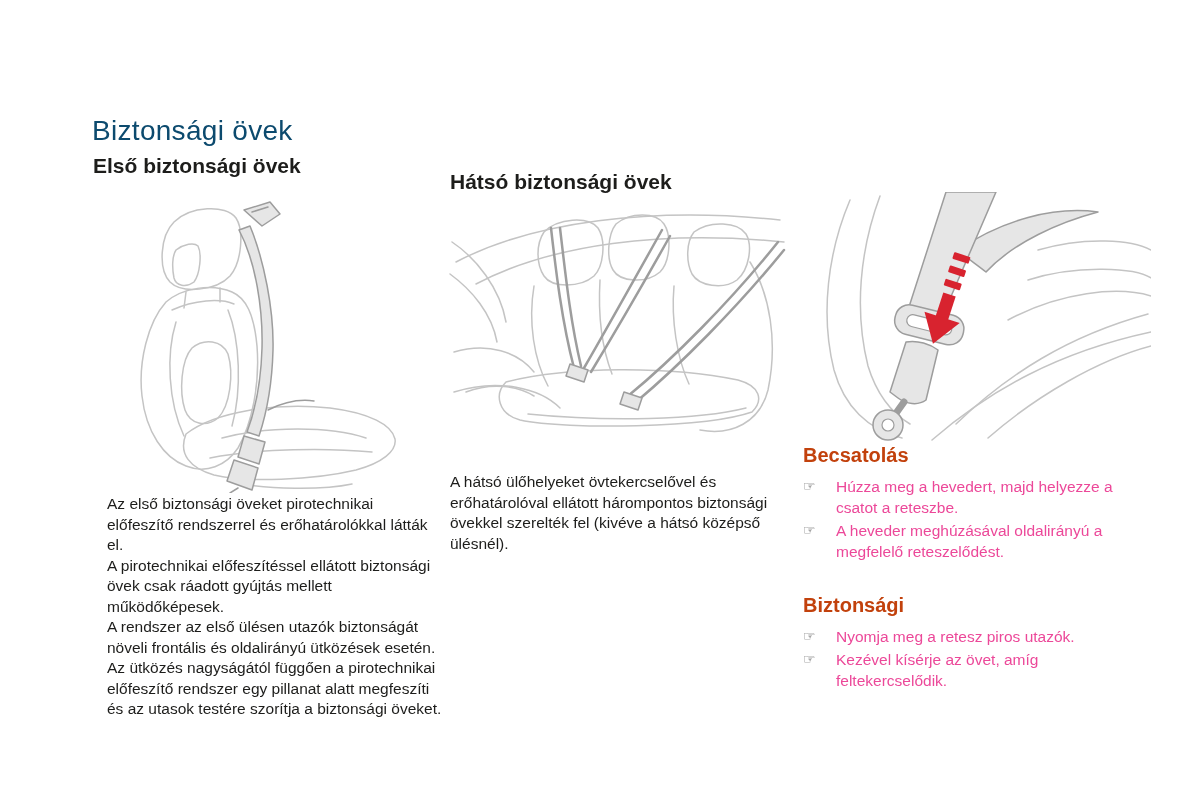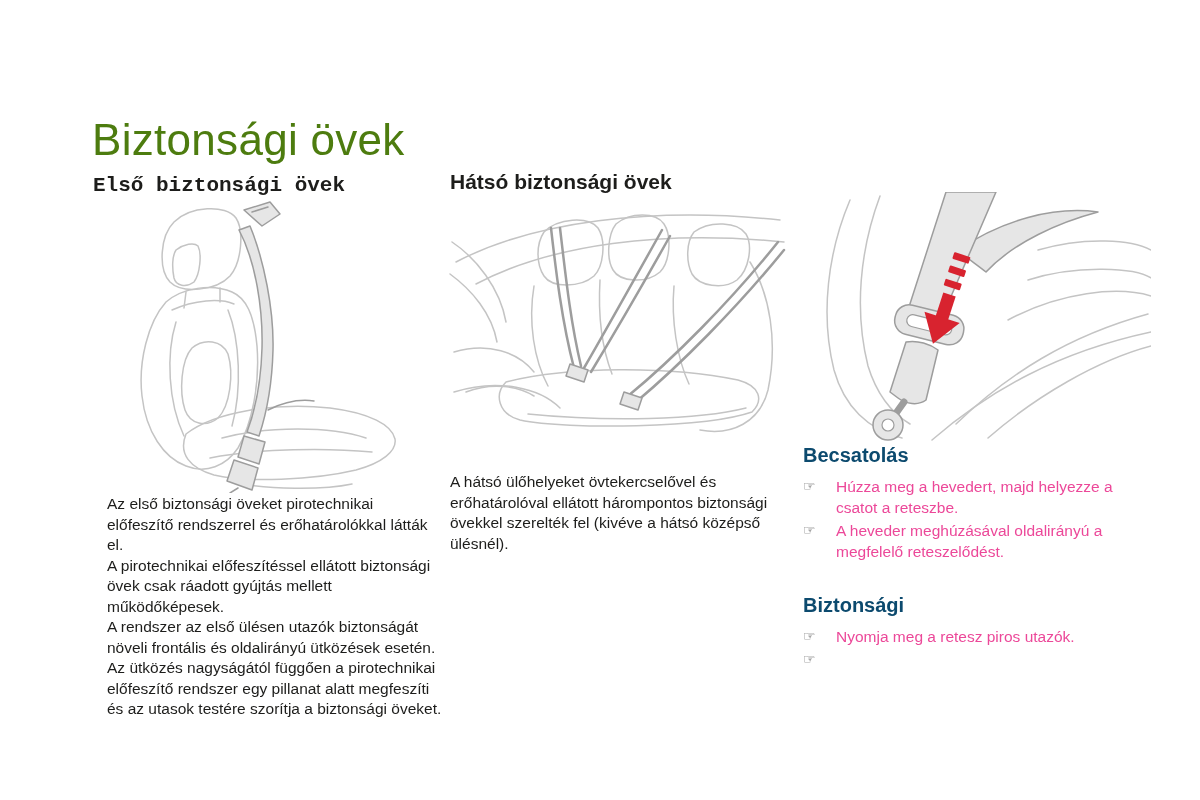--- a/index.html
+++ b/index.html
@@ -2,27 +2,27 @@
 <html lang="hu" style="--title-gray: #8a8a8a; --text-dark: #1d1d1b; --line-gray: #c4c4c4; --belt-gray: #9d9d9d; --arrow-red: #d8232f;"><head>
 <meta charset="utf-8">
 <style>
   html,body{margin:0;padding:0;background:#ffffff;}
   .page{
     position:relative;width:1200px;height:800px;background:#ffffff;overflow:hidden;
     font-family:"Liberation Sans","DejaVu Sans",sans-serif;color:#1d1d1b;
   }
   .abs{position:absolute;}
   h1.page-title{
-    margin:0;font-size:44px;font-weight:400;color:#4d7c0f;letter-spacing:.3px;line-height:1.1;
+    margin:0;font-size:28px;font-weight:400;color:#0c4a6e;letter-spacing:.3px;line-height:1.1;
   }
   h2.col-heading{
     margin:0;font-size:21px;font-weight:700;color:#1d1d1b;line-height:1.15;
   }
   h3.sub-heading{
-    margin:0 0 9px 0;font-size:20px;font-weight:700;color:#0c4a6e;line-height:1.15;
+    margin:0 0 9px 0;font-size:20px;font-weight:700;color:#c2410c;line-height:1.15;
   }
   .bodytext p{
     margin:0;font-size:15.5px;line-height:20.5px;color:#1d1d1b;
   }
   .bullets{list-style:none;margin:0;padding:0;}
   .bullets li{
     display:grid;grid-template-columns:33px 1fr;align-items:start;margin:0 0 2px 0;
   }
   .bullets .hand{
     font-family:"DejaVu Sans",sans-serif;font-size:14px;color:#5a5a5a;line-height:21px;
@@ -38,21 +38,21 @@
   .belt-hole{fill:#ffffff;stroke:var(--belt-gray,#9d9d9d);stroke-width:1.2;}
   .red{fill:var(--arrow-red,#d8232f);}
 </style>
 </head>
 <body>
 
 <div class="page">
 
   <h1 class="page-title abs" style="left:92px;top:116px;">Biztonsági övek</h1>
 
-  <h2 class="col-heading abs" style="left:93px;top:174px;font-family:Liberation Mono, monospace;">Első biztonsági övek</h2>
+  <h2 class="col-heading abs" style="left:93px;top:154px;">Első biztonsági övek</h2>
 
   <h2 class="col-heading abs" style="left:450px;top:170px;">Hátsó biztonsági övek</h2>
 
   <svg class="abs" style="left:128px;top:198px;" width="290" height="295" viewBox="0 0 290 295" aria-hidden="true">
     <path class="ln" d="M46,24 C62,8 98,6 108,20 C116,32 114,64 102,78 C88,93 54,96 42,84 C30,71 32,38 46,24 Z"></path>
     <path class="ln" d="M48,52 C56,46 66,44 70,48 C74,56 72,76 66,84 C58,90 48,88 46,80 C44,70 44,58 48,52 Z"></path>
     <path class="ln" d="M58,94 L56,110 M92,90 L92,104"></path>
     <path class="ln" d="M44,112 C66,102 92,100 106,106"></path>
     <path class="ln" d="M38,104 C20,124 10,164 14,198 C18,234 36,260 58,268 C78,276 98,268 110,250 C124,226 132,186 129,148 C126,116 118,100 104,94 C84,85 54,90 38,104 Z"></path>
     <path class="ln" d="M48,124 C38,156 40,204 56,238"></path>
@@ -154,18 +154,19 @@
 
     <div class="section2">
       <h3 class="sub-heading">Biztonsági</h3>
       <ul class="bullets">
         <li>
           <span class="hand">☞</span>
           <span class="btxt">Nyomja meg a retesz piros utazók.</span>
         </li>
         <li>
           <span class="hand">☞</span>
+          <span class="btxt">Kezével kísérje az övet, amíg feltekercselődik.</span>
         </li>
       </ul>
     </div>
 
   </div>
 </div>
 
 </body></html>

